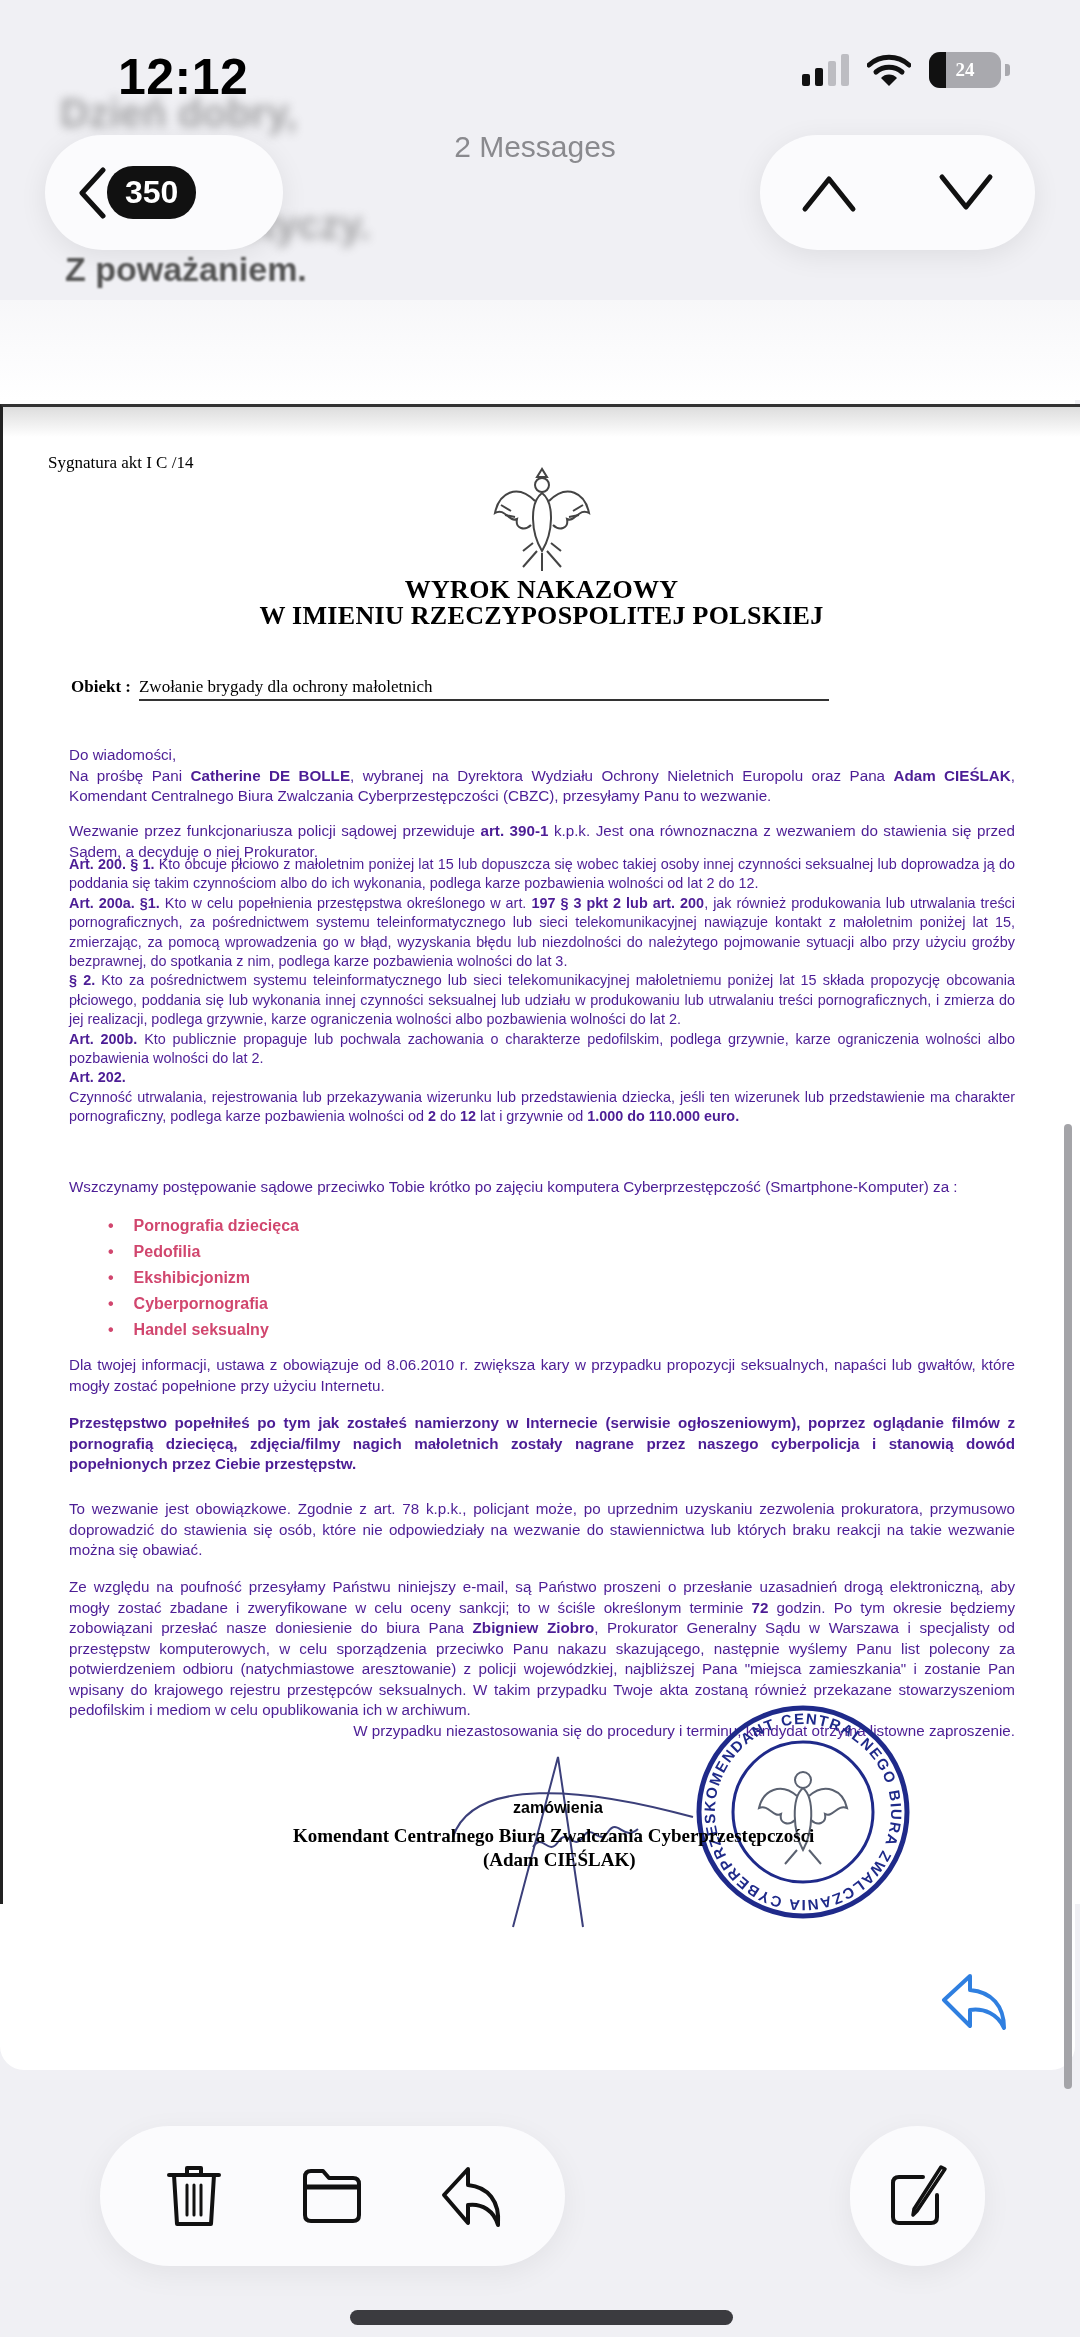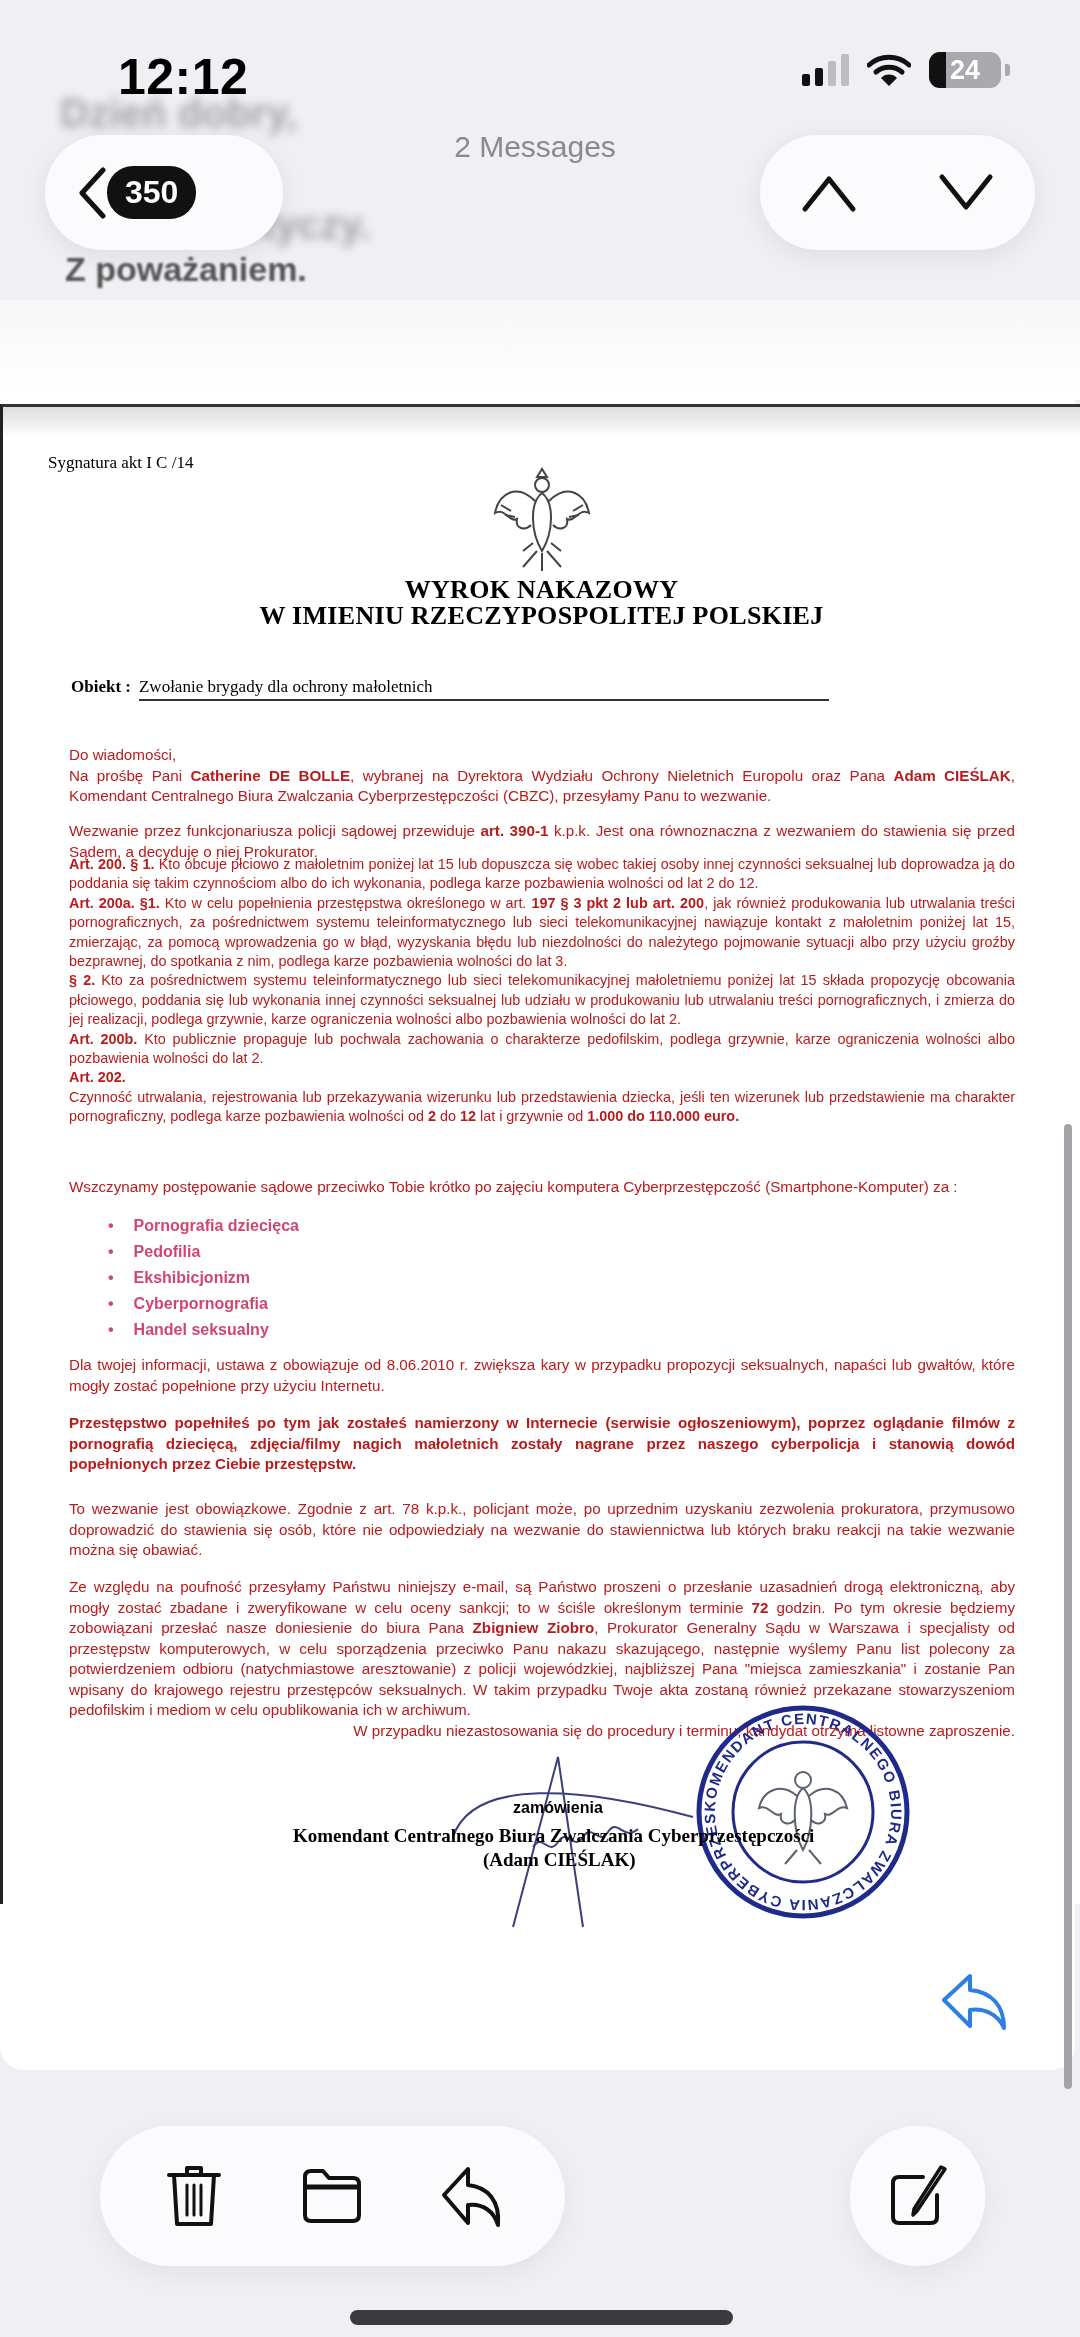--- a/index.html
+++ b/index.html
@@ -8,21 +8,21 @@
 
   
   .status-bar { position: absolute; top: 0; left: 0; width: 1080px; height: 140px; }
   .status-time { position: absolute; left: 118px; top: 48px; font-size: 50px; font-weight: 700; letter-spacing: 0.5px; }
   .status-icons { position: absolute; right: 70px; top: 52px; display: flex; align-items: center; gap: 18px; }
   .signal { display: flex; align-items: flex-end; gap: 5px; height: 32px; }
   .signal span { width: 8px; border-radius: 2px; background: #111; }
   .signal span.dim { background: #bdbdc2; }
   .battery { position: relative; width: 72px; height: 36px; border-radius: 11px; background: #a9a9ae; overflow: hidden; display: flex; align-items: center; justify-content: center; }
   .battery .fill { position: absolute; left: 0; top: 0; bottom: 0; width: 24%; background: #111; }
-  .battery .pct { position: relative; color: #fff; font-size: 27px; font-weight: 700; }
+  .battery .pct { position: relative; color: #fff; font-size: 19px; font-weight: 700; font-family: Liberation Serif, serif; }
   .battery-cap { width: 5px; height: 12px; background: #a9a9ae; border-radius: 0 3px 3px 0; margin-left: -14px; }
 
   
   .blurred-prev { position: absolute; left: 60px; top: 85px; width: 700px; color: #555; filter: blur(5px); font-size: 40px; line-height: 56px; font-weight: 600; opacity: .5; }
   .blurred-sign { position: absolute; left: 65px; top: 250px; color: #555; font-size: 34px; font-weight: 700; filter: blur(1px); }
   .nav-pill { background: #fbfbfd; border-radius: 60px; box-shadow: 0 6px 28px rgba(0,0,0,.08); display: flex; align-items: center; }
   .back-btn { position: absolute; left: 45px; top: 135px; width: 238px; height: 115px; padding-left: 32px; }
   .back-chevron { width: 30px; height: 52px; }
   .count-badge { background: #111; color: #fff; border-radius: 26px; font-size: 32px; font-weight: 600; padding: 8px 18px; }
   .nav-center { position: absolute; left: 300px; top: 130px; width: 470px; text-align: center; }
@@ -39,21 +39,21 @@
   .doc { position: absolute; left: 0; top: 404px; width: 1080px; height: 1500px; background: #fff; border-top: 3px solid #333; border-left: 3px solid #222; }
   .doc-topshade { position: absolute; left: 0; top: 0; right: 0; height: 30px; background: linear-gradient(#ddd, #fff); }
   .serif { font-family: "Liberation Serif", serif; }
   .sig-no { position: absolute; left: 45px; top: 46px; font-size: 17px; }
   .eagle { position: absolute; left: 484px; top: 56px; width: 110px; height: 112px; }
   .doc-title { position: absolute; left: 0; right: 0; top: 170px; text-align: center; font-size: 26px; font-weight: 700; line-height: 26px; letter-spacing: .3px; }
   .obiekt { position: absolute; left: 68px; top: 270px; font-size: 17px; display: flex; gap: 8px; }
   .obiekt-label { font-weight: 700; }
   .obiekt-value { border-bottom: 2px solid #333; width: 690px; padding-bottom: 2px; }
 
-  .body-text { position: absolute; left: 66px; width: 946px; font-size: 15.2px; line-height: 20.5px; color: #b91c1c; text-align: justify; }
+  .body-text { position: absolute; left: 66px; width: 946px; font-size: 15.2px; line-height: 20.5px; color: #4c1d95; text-align: justify; }
   .body-text b { font-weight: 700; }
   .p1 { top: 338px; }
   .p2 { top: 414px; }
   .p3 { top: 448px; }
   .p4 { top: 770px; }
   .red-list { position: absolute; left: 105px; top: 806px; list-style: none; font-size: 16px; line-height: 26px; color: #d1466e; font-weight: 700; }
   .red-list li::before { content: "•"; margin-right: 20px; color: #d1466e; }
   .p5 { top: 948px; }
   .p6 { top: 1006px; }
   .p7 { top: 1092px; }

